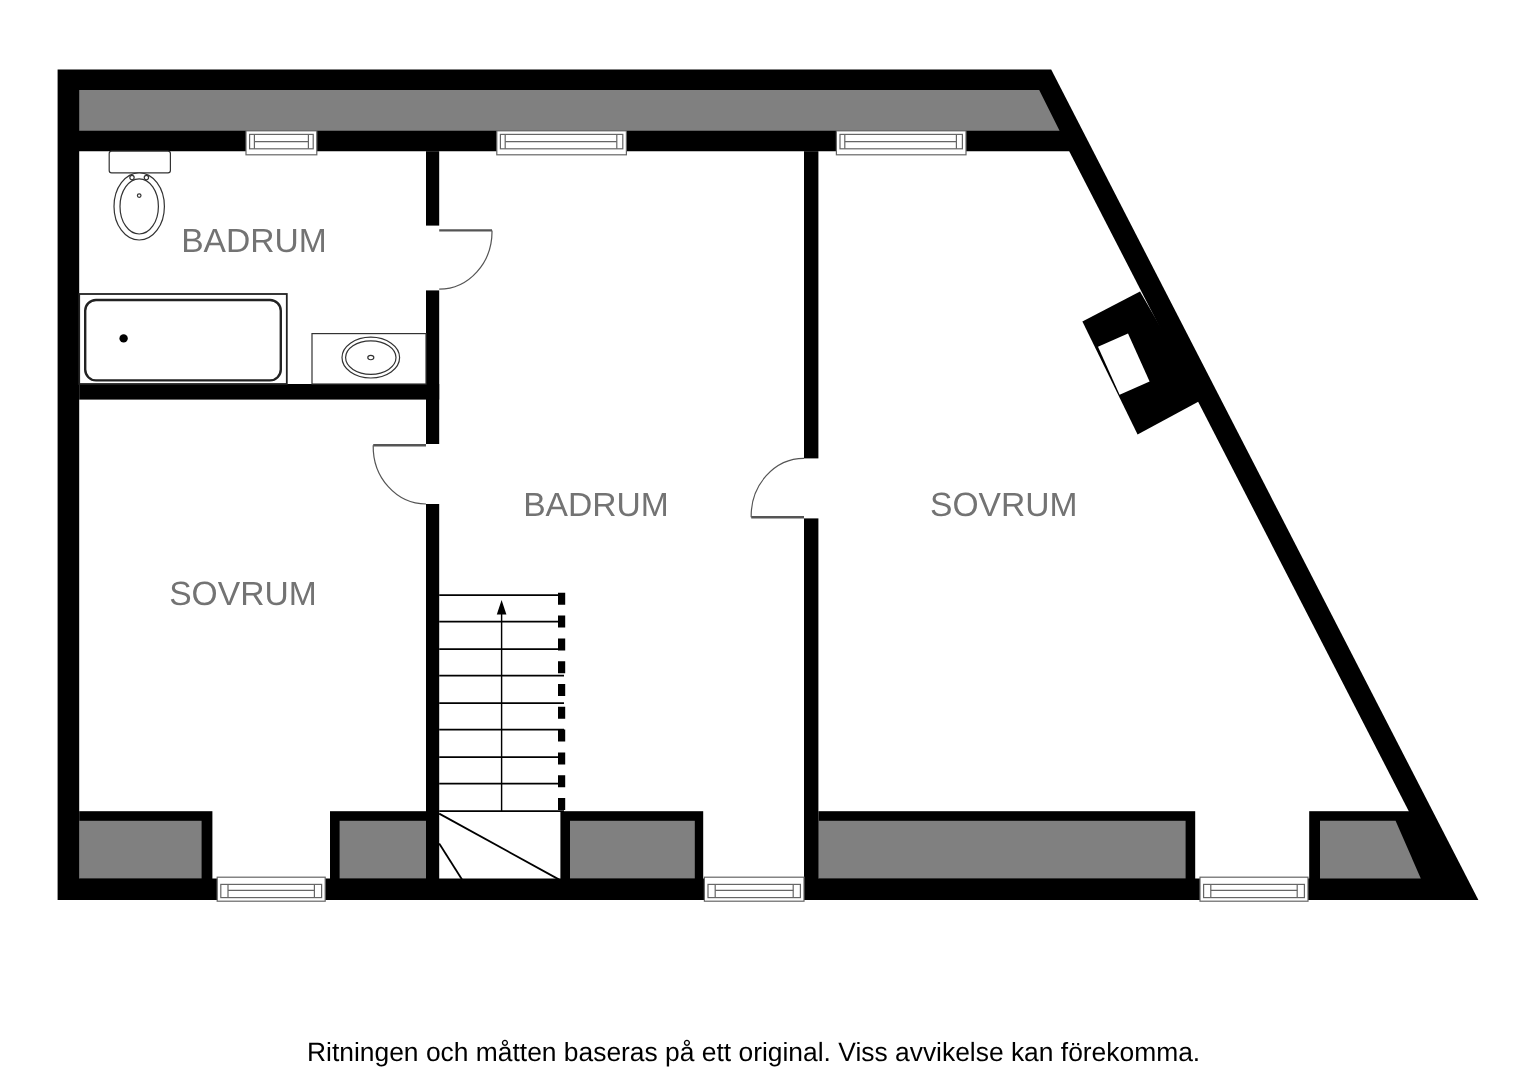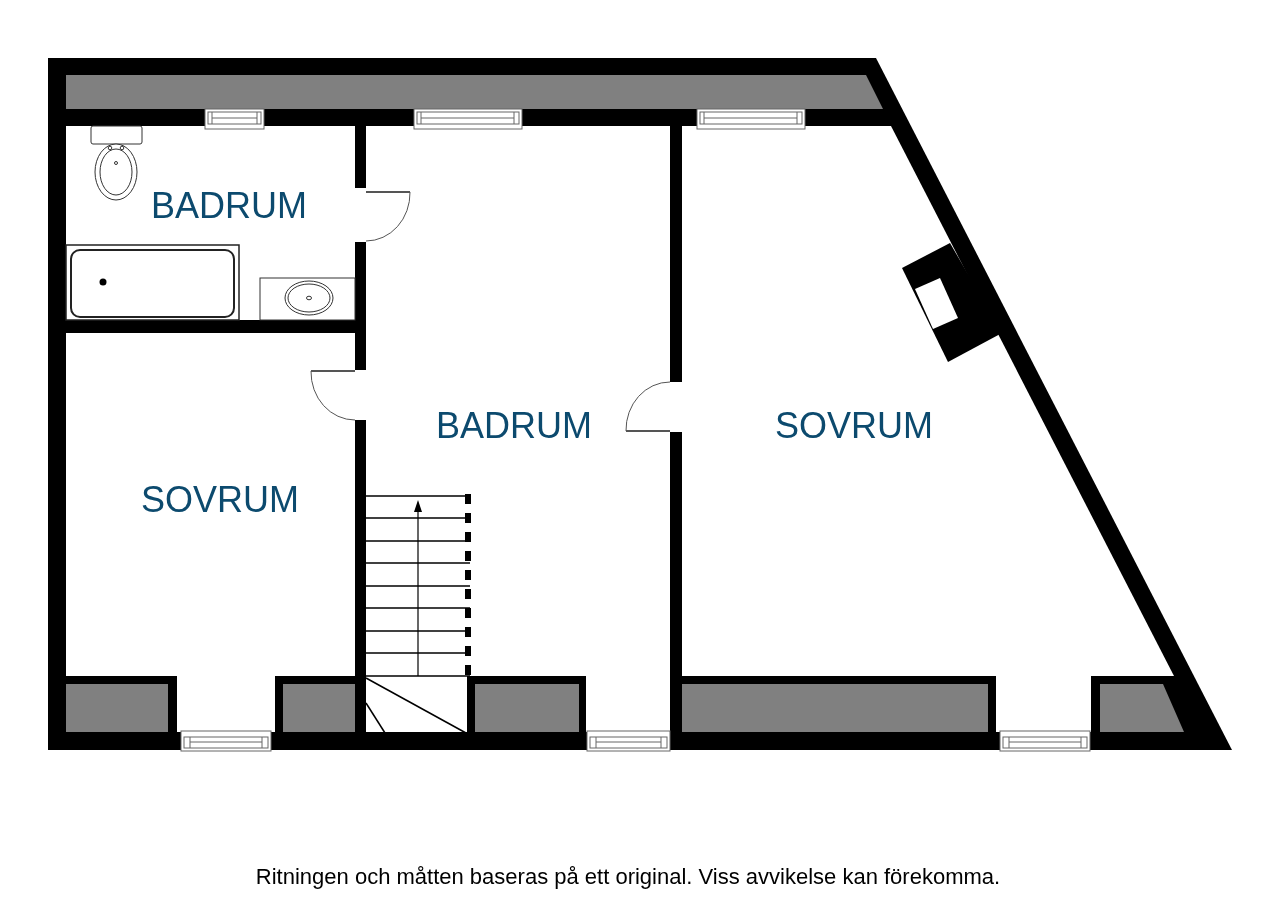--- a/index.html
+++ b/index.html
@@ -1,18 +1,18 @@
 <!DOCTYPE html>
 <html><head>
   <meta charset="utf-8">
   <style>
     html, body { margin: 0; padding: 0; background: #ffffff; }
     body { width: 1280px; height: 909px; position: relative; overflow: hidden; font-family: "Liberation Sans", sans-serif; }
     #plan { position: absolute; left: 0; top: 0; width: 1280px; height: 909px; }
-    .room-label { position: absolute; font-family: "Liberation Sans", sans-serif; font-size: 36px; color: #0c4a6e; white-space: nowrap; letter-spacing: 0px; }
+    .room-label { position: absolute; font-family: "Liberation Sans", sans-serif; font-size: 28px; color: #737373; white-space: nowrap; letter-spacing: 0px; }
     .disclaimer { position: absolute; left: 0; width: 1256px; top: 864px; text-align: center; font-family: "Liberation Sans", sans-serif; font-size: 22px; color: #000; }
   </style>
 </head>
 <body>
 
 <svg id="plan" viewBox="0 0 1280 909" xmlns="http://www.w3.org/2000/svg">
 
   <g>
     <polygon points="48,58 876,58 1232,750 48,750" fill="#000"></polygon>
 

